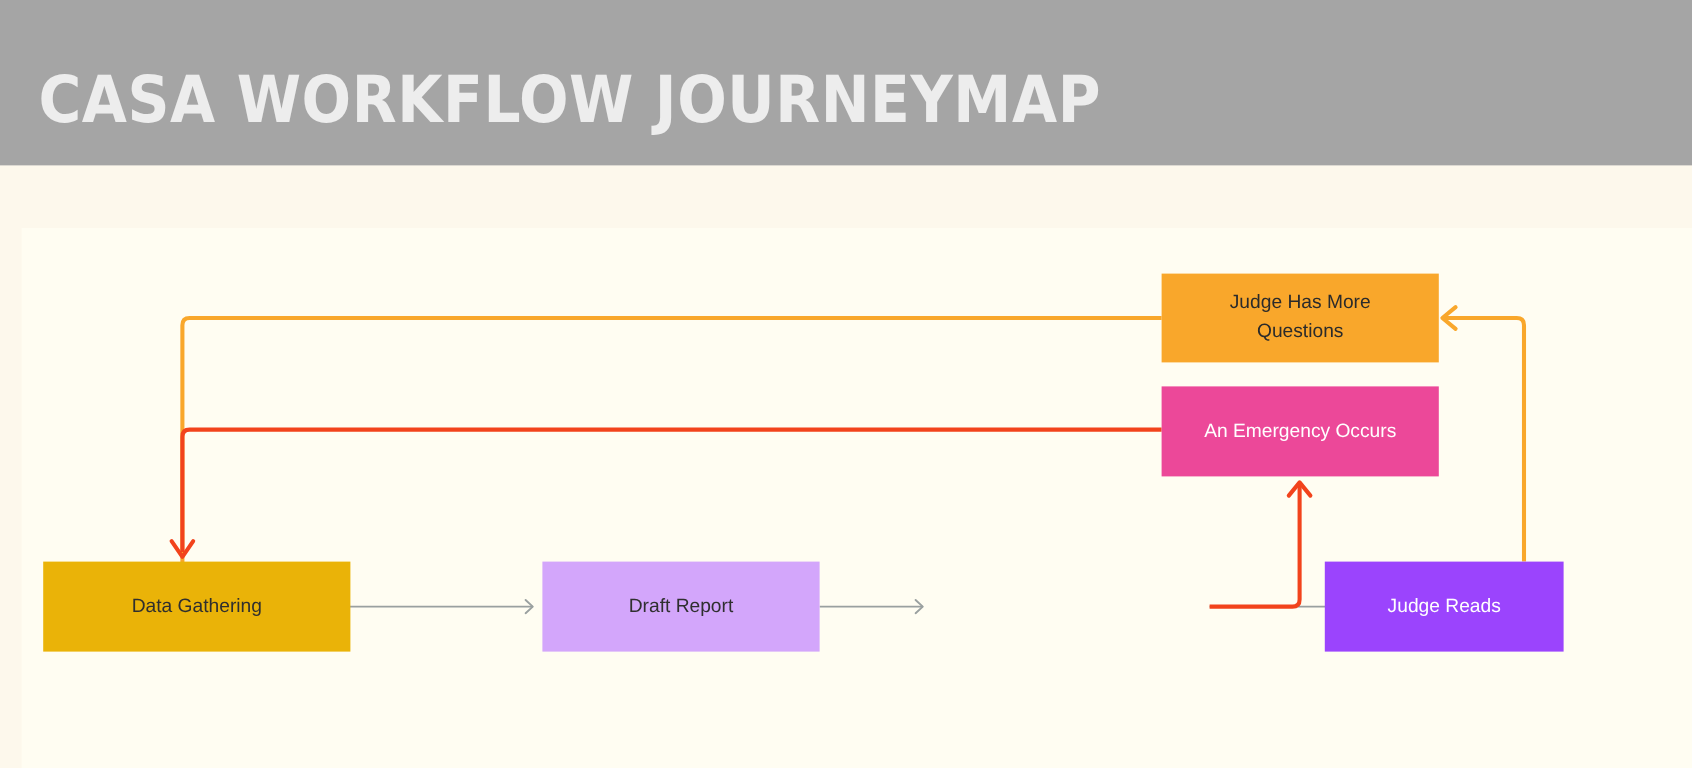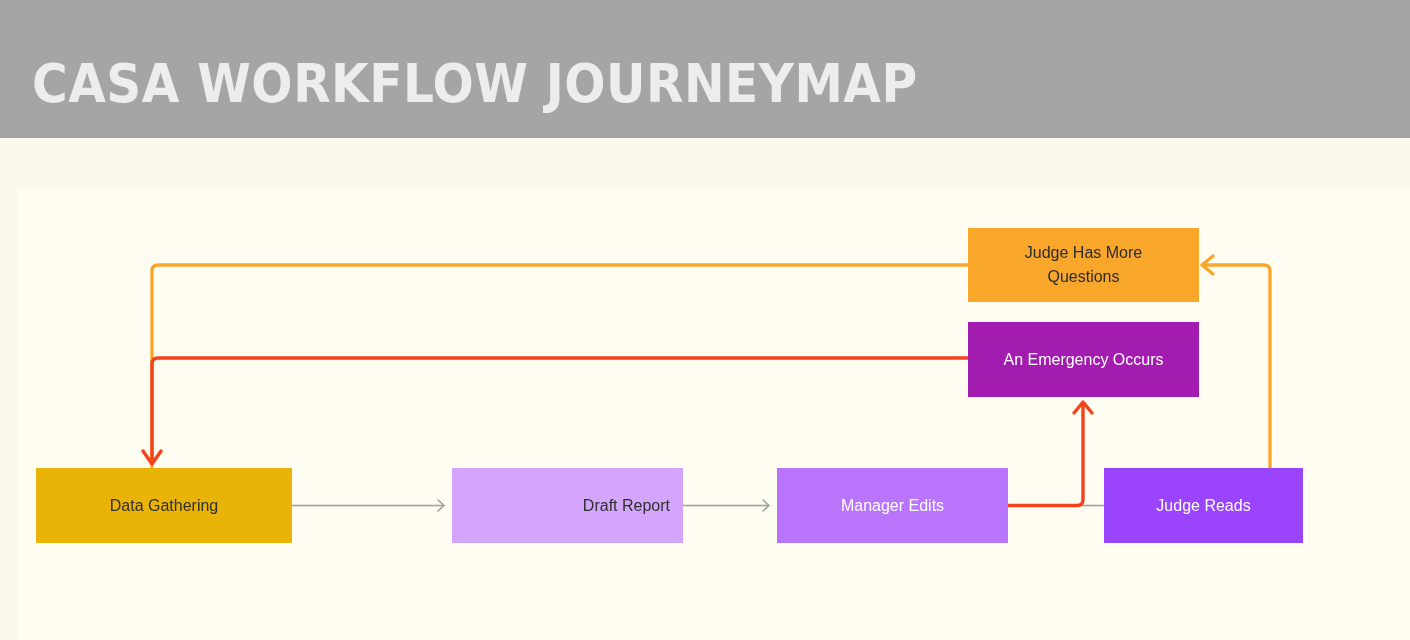--- a/index.html
+++ b/index.html
@@ -88,37 +88,37 @@
     display: block;
     white-space: pre-line;
   }
 
   .n-data-gathering {
     left: 36px;  top: 468px;  width: 256px;  height: 75px;
     background: #eab308; color: #2f2f2f; text-align: center;
   }
   .n-draft-report {
     left: 452px; top: 468px;  width: 231px;  height: 75px;
-    background: #d3a6fb; color: #2f2f2f; justify-content: flex-end;
+    background: #d3a6fb; color: #2f2f2f;
   }
   .n-manager-edits {
     left: 777px; top: 468px;  width: 231px;  height: 75px;
     background: #b875fb; color: #ffffff;
   }
   .n-judge-reads {
     left: 1104px; top: 468px; width: 199px;  height: 75px;
     background: #9b44fd; color: #ffffff;
   }
   .n-judge-questions {
     left: 968px; top: 228px;  width: 231px;  height: 74px;
     background: #f9a72b; color: #2b2b2b;
   }
   .n-emergency {
     left: 968px; top: 322px;  width: 231px;  height: 75px;
-    background: #a21caf; color: #ffffff;
+    background: #ec4899; color: #ffffff;
   }
 </style>
 </head>
 <body>
 
 <div id="root">
 
   <div class="header-band">
     <div class="header-title">CASA WORKFLOW JOURNEYMAP</div>
   </div>
@@ -165,23 +165,20 @@
   </svg>
 
   <div class="node n-data-gathering">
     <span class="node-label">Data Gathering</span>
   </div>
 
   <div class="node n-draft-report">
     <span class="node-label">Draft Report</span>
   </div>
 
-  <div class="node n-manager-edits">
-    <span class="node-label">Manager Edits</span>
-  </div>
 
   <div class="node n-judge-reads">
     <span class="node-label">Judge Reads</span>
   </div>
 
   <div class="node n-judge-questions">
     <span class="node-label">Judge Has More
 Questions</span>
   </div>
 

